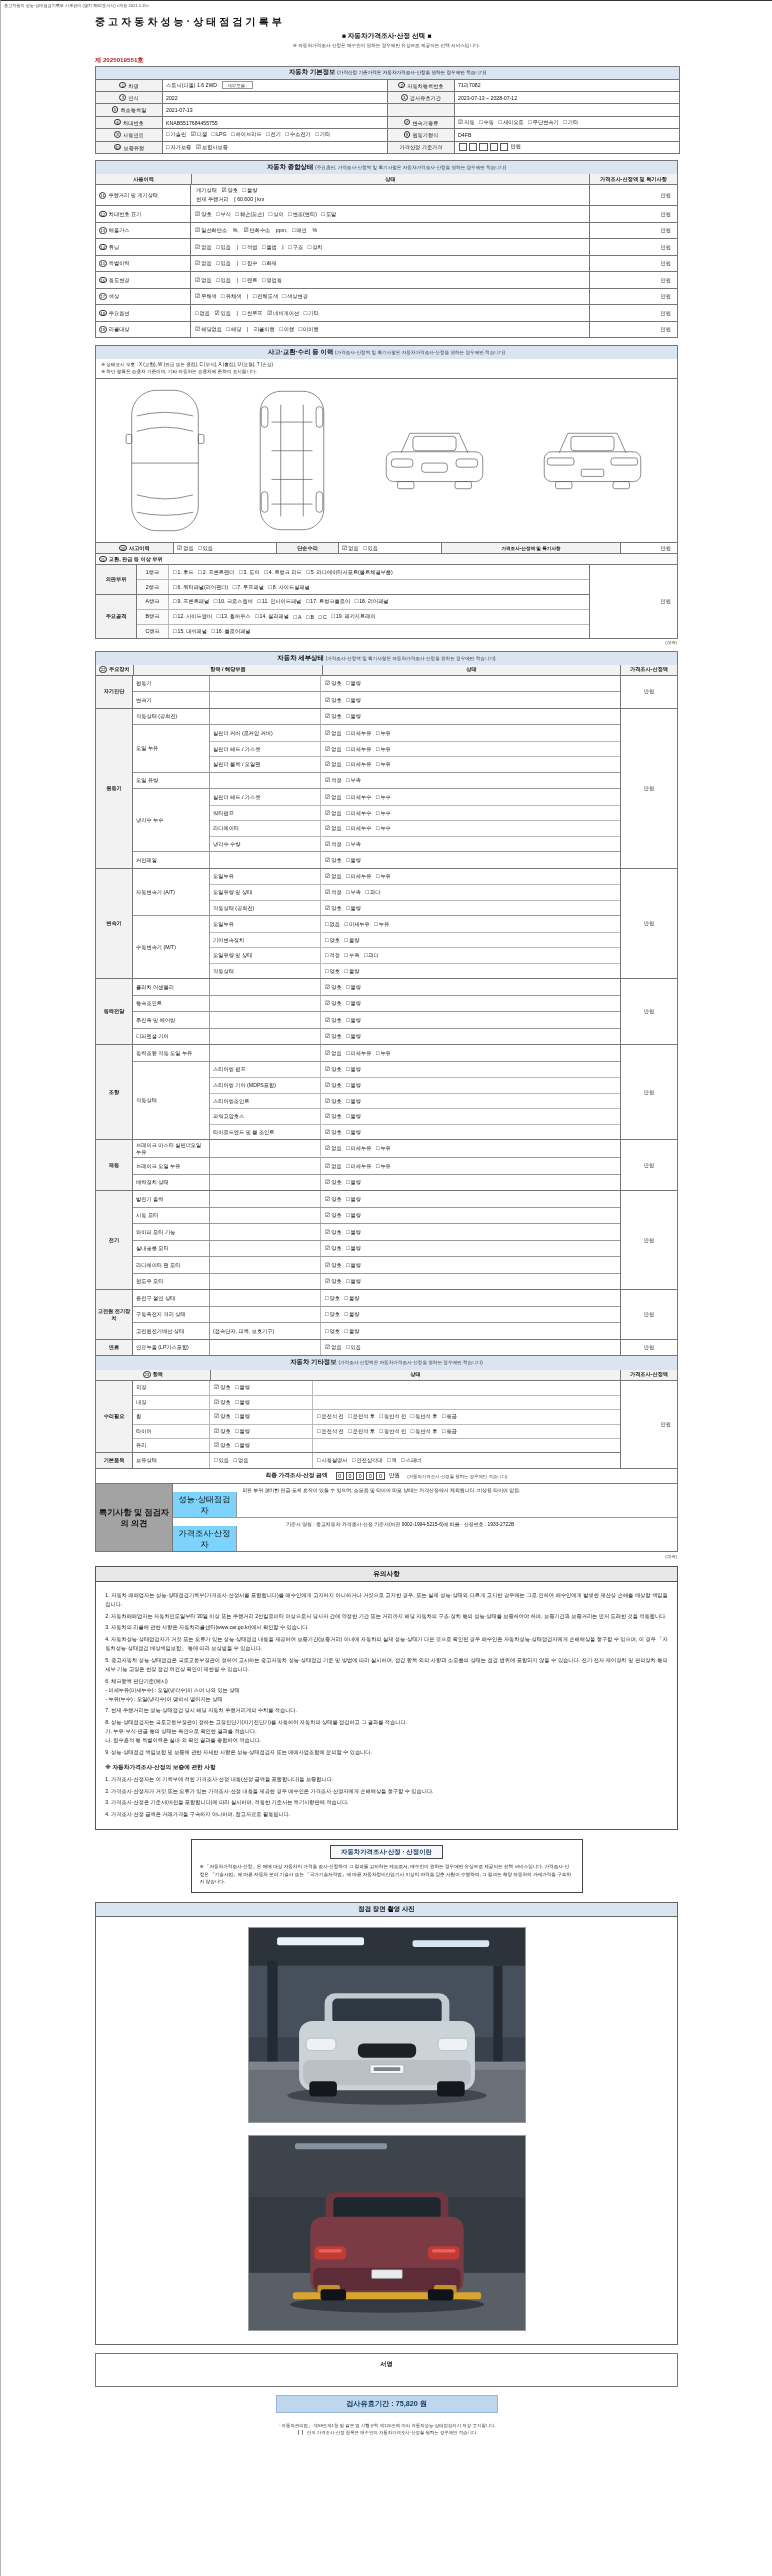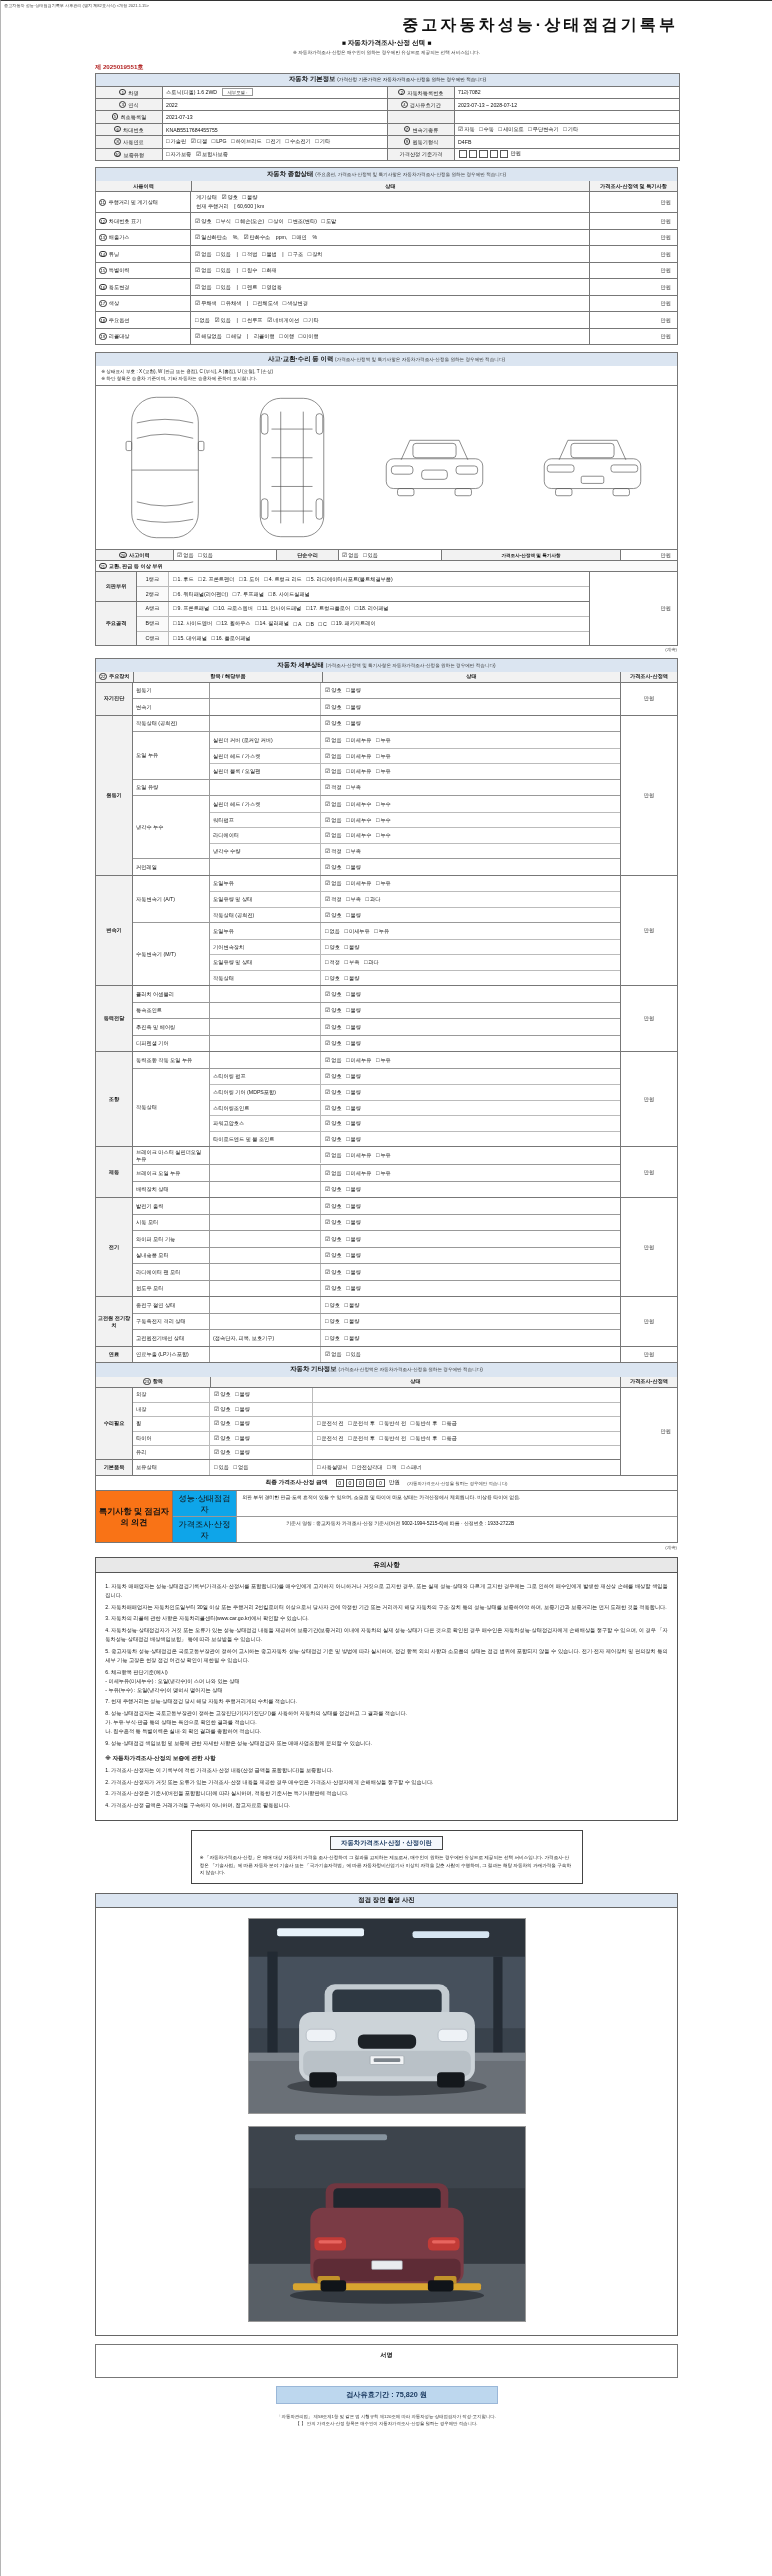--- a/index.html
+++ b/index.html
@@ -1,20 +1,20 @@
 <!DOCTYPE html>
 <html style="font-size:8.2px"><head>
 <meta charset="utf-8">
 <style>
 *{margin:0;padding:0;box-sizing:border-box}
 body{font-family:"Liberation Sans","DejaVu Sans",sans-serif;background:#fff;color:#111;}
 .viewport{width:773px;min-height:2576px;border-left:0.5px solid #b5b5b5;border-right:0.5px solid #b5b5b5;border-top:1px solid #333;padding:2.1px 0 20.6px;background:#fff;}
 .print-hd{font-size:4.1px;color:#444;padding-left:3.1px;margin-bottom:7.2px;}
 .doc{width:583px;margin:0 auto;}
-.title{text-align:right;font-size:16px;font-weight:bold;letter-spacing:3.1px;margin-top:3.1px;}
+.title{text-align:left;font-size:10px;font-weight:bold;letter-spacing:3.1px;margin-top:3.1px;}
 .subtitle{text-align:center;font-size:6.7px;font-weight:bold;margin-top:3.1px;}
 .subnote{text-align:center;font-size:4.6px;color:#333;margin-top:2.1px;}
 .docno{color:#b22222;font-size:6.2px;font-weight:bold;margin:7.2px 0 1px;}
 .band{background:#dbe5f1;border:0.5px solid #777;border-bottom:none;text-align:center;font-weight:bold;font-size:6.4px;padding:2.1px 0;}
 .band .note{font-weight:normal;font-size:4.6px;color:#333;}
 .gap{height:6.2px}
 .cont{text-align:right;font-size:4.4px;color:#555;margin:1.5px 1px 5.2px;}
 .cn{display:inline-block;min-width:6.7px;height:6.7px;border:0.5px solid #333;border-radius:4.1px;font-size:4.1px;line-height:6.2px;text-align:center;margin-right:2.1px;font-weight:normal;padding:0 0.5px;vertical-align:0.5px;}
 .bx{margin-right:1px;font-size:5.7px;}
 .cbi{margin-right:4.6px;white-space:nowrap;font-size:5.2px;display:inline-block;}
@@ -66,25 +66,25 @@
 .mrow{display:flex;min-height:14.4px;}
 .mrow + .mrow{border-top:0.5px solid #bbb;}
 .m-label{width:77px;border-right:0.5px solid #bbb;display:flex;align-items:center;padding:1.5px 3.1px;}
 .m-states{width:103px;border-right:0.5px solid #bbb;display:flex;align-items:center;padding:1.5px 4.1px;}
 .m-extras{flex:1;display:flex;align-items:center;flex-wrap:wrap;padding:1.5px 4.1px;}
 
 .finalrow{display:flex;border:0.5px solid #777;border-top:none;align-items:center;justify-content:center;padding:3.1px 0;font-size:5.7px;background:#fff;}
 .finalrow b{margin-right:7.2px;}
 .finalnote{font-size:4.4px;color:#444;margin-left:7.2px;}
 .op{display:flex;border:0.5px solid #777;border-top:none;align-items:stretch;}
-.op-lbl{width:77px;background:#f97316;display:flex;align-items:center;justify-content:center;font-weight:bold;border-right:0.5px solid #777;text-align:center;padding:2.1px;}
+.op-lbl{width:77px;background:#a3a3a3;display:flex;align-items:center;justify-content:center;font-weight:bold;border-right:0.5px solid #777;text-align:center;padding:2.1px;}
 .op-rows{flex:1;display:flex;flex-direction:column;}
 .oprow{display:flex;}
 .oprow + .oprow{border-top:0.5px solid #999;gap:44px;}
-.op-who{width:64px;border-right:0.5px solid #999;background:#0ea5e9;display:flex;align-items:center;justify-content:center;text-align:center;padding:1.5px;}
+.op-who{width:64px;border-right:0.5px solid #999;background:#7dd3fc;display:flex;align-items:center;justify-content:center;text-align:center;padding:1.5px;margin-top:8px;}
 .op-text{flex:1;padding:3.1px 5.2px;font-size:4.9px;line-height:1.6;}
 
 .notice{border:0.5px solid #555;margin-top:7.2px;}
 .notice-title{background:#e8e8e8;border-bottom:0.5px solid #555;text-align:center;font-weight:bold;font-size:6.7px;padding:2.6px 0;}
 .notice-body{padding:6.2px 9.3px 7.2px;}
 .nitem{font-size:5.2px;line-height:1.75;margin:2.6px 0;white-space:pre-line;text-align:justify;}
 .warr-title{font-weight:bold;font-size:5.7px;margin:7.2px 0 2.1px;}
 
 .definebox{border:0.8px solid #444;margin:9.3px auto 0;width:392px;padding:5.2px 8.2px 6.2px;text-align:center;}
 .define-title{display:inline-block;border:0.5px solid #444;padding:1.5px 10.3px;font-weight:bold;font-size:6.4px;background:#f5f8fc;color:#17365d;}

